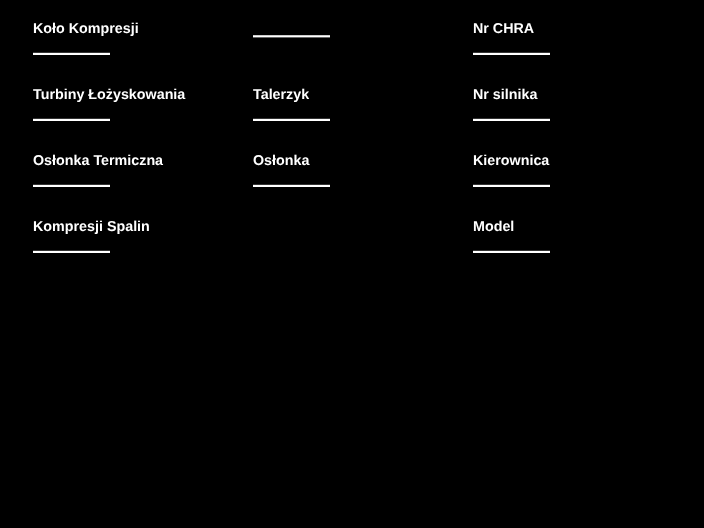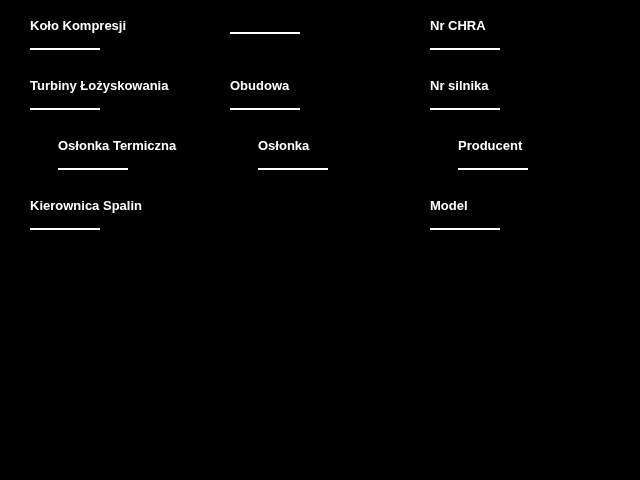--- a/index.html
+++ b/index.html
@@ -33,67 +33,67 @@
     background: #ffffff;
     cursor: text;
   }
   
   .col-0 { left: 30px; }
   .col-1 { left: 230px; }
   .col-2 { left: 430px; }
   
   .row-0 { top: 18px; }
   .row-1 { top: 78px; }
-  .row-2 { top: 138px; margin-left: 28px; }
+  .row-2 { top: 138px; }
   .row-3 { top: 198px; }
 </style>
 </head>
 <body>
 
 <div class="screen">
 
   <div class="field col-0 row-0">
     <div class="field-label">Koło Kompresji</div>
     <div class="field-underline"></div>
   </div>
   <div class="field col-0 row-1">
     <div class="field-label">Turbiny Łożyskowania</div>
     <div class="field-underline"></div>
   </div>
   <div class="field col-0 row-2">
     <div class="field-label">Osłonka Termiczna</div>
     <div class="field-underline"></div>
   </div>
   <div class="field col-0 row-3">
-    <div class="field-label">Kierownica Spalin</div>
+    <div class="field-label">Kompresji Spalin</div>
     <div class="field-underline"></div>
   </div>
 
   <div class="field col-1 row-0">
     <div class="field-underline"></div>
   </div>
   <div class="field col-1 row-1">
-    <div class="field-label">Obudowa</div>
+    <div class="field-label">Talerzyk</div>
     <div class="field-underline"></div>
   </div>
   <div class="field col-1 row-2">
     <div class="field-label">Osłonka</div>
     <div class="field-underline"></div>
   </div>
 
   <div class="field col-2 row-0">
     <div class="field-label">Nr CHRA</div>
     <div class="field-underline"></div>
   </div>
   <div class="field col-2 row-1">
     <div class="field-label">Nr silnika</div>
     <div class="field-underline"></div>
   </div>
   <div class="field col-2 row-2">
-    <div class="field-label">Producent</div>
+    <div class="field-label">Kierownica</div>
     <div class="field-underline"></div>
   </div>
   <div class="field col-2 row-3">
     <div class="field-label">Model</div>
     <div class="field-underline"></div>
   </div>
 
 </div>
 
 </body></html>

